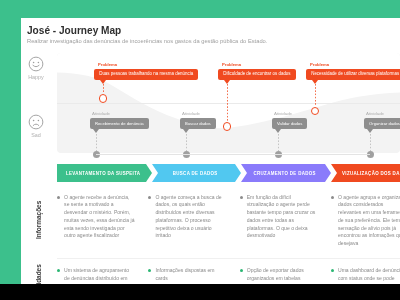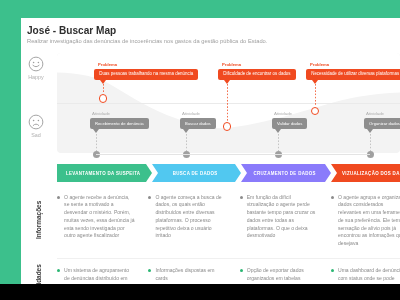--- a/index.html
+++ b/index.html
@@ -66,21 +66,21 @@
   .btext{transform:translateZ(0);position:absolute;font-size:5.07px;line-height:7.75px;color:#8a8a8a;}
   .divider{position:absolute;height:1px;background:#f0f0f0;}
 </style>
 </head>
 <body>
 
 <div id="root">
   <div class="greenbg"></div>
 
   <div class="card">
-    <div class="title">José - Buscar Map</div>
+    <div class="title">José - Journey Map</div>
     <div class="subtitle">Realizar investigação das denúncias de incoerências nos gastos da gestão pública do Estado.</div>
 
     <div class="moodwrap">
       <svg class="face" style="top:4px" viewBox="0 0 24 24">
         <circle cx="12" cy="12" r="10.3" fill="none" stroke="#9e9e9e" stroke-width="1.4"></circle>
         <circle cx="8.4" cy="9.6" r="1.15" fill="#9e9e9e"></circle>
         <circle cx="15.6" cy="9.6" r="1.15" fill="#9e9e9e"></circle>
         <path d="M7.4 14 Q12 18.4 16.6 14" fill="none" stroke="#9e9e9e" stroke-width="1.4" stroke-linecap="round"></path>
       </svg>
       <div class="facelab" style="top:22px">Happy</div>

